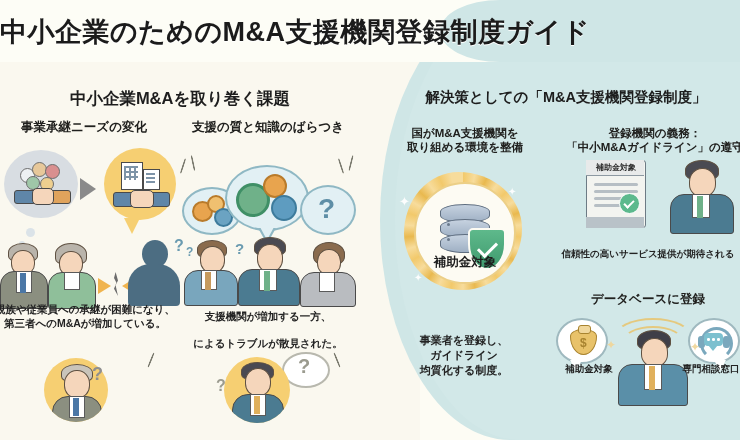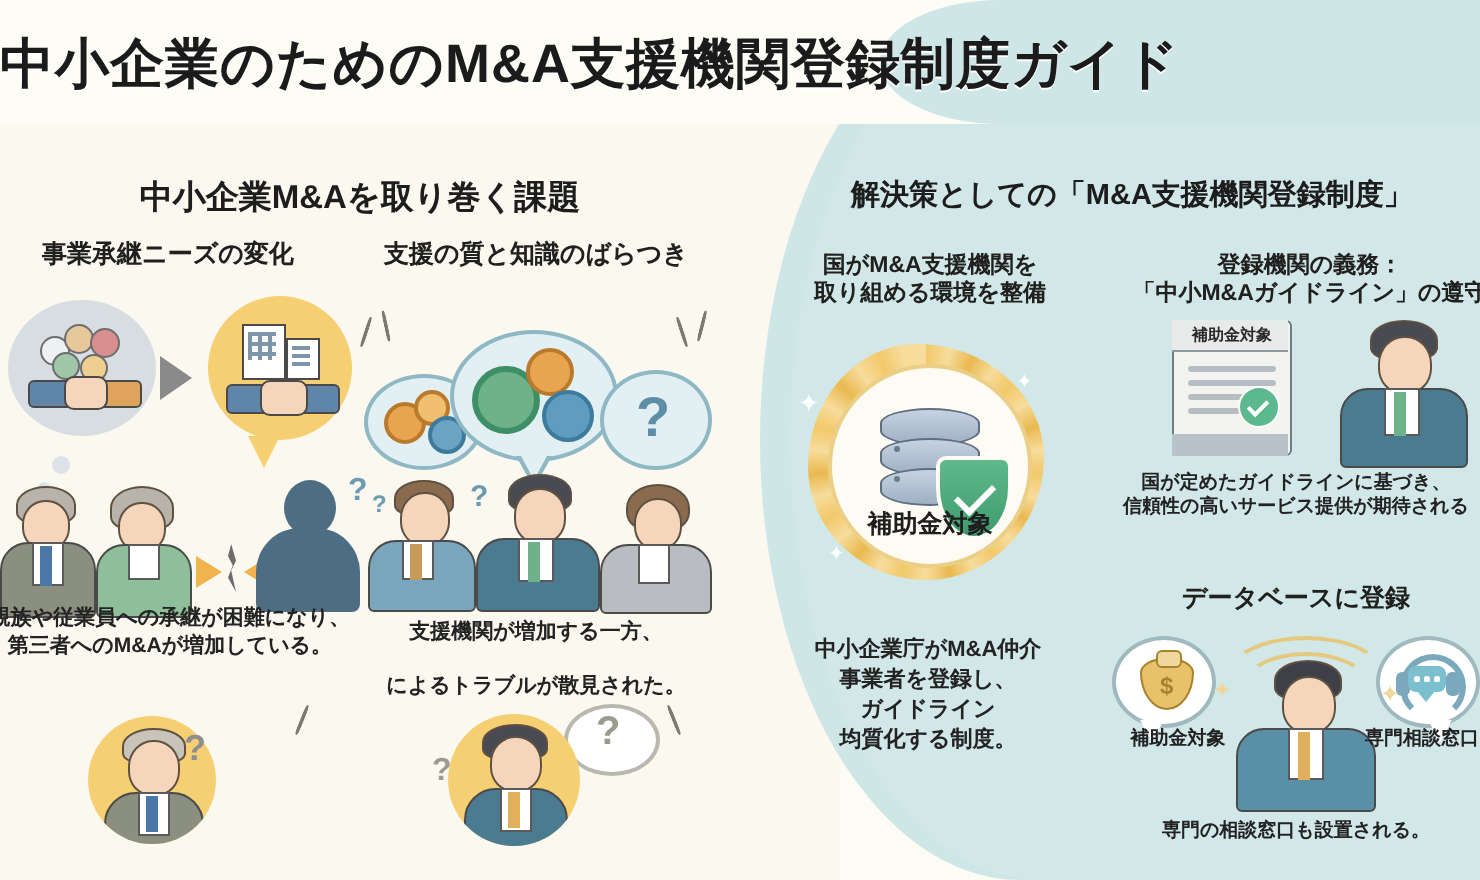--- a/index.html
+++ b/index.html
@@ -348,21 +348,21 @@
       </div>
       <div class="shield"></div>
       <div class="badge-label">補助金対象</div>
     </div>
     <div class="sparkle" style="left:-5px;top:22px;">✦</div>
     <div class="sparkle" style="left:104px;top:14px;font-size:10px;">✦</div>
     <div class="sparkle" style="left:10px;top:100px;font-size:10px;">✦</div>
   </div>
 
   <div class="cap cap-c">
-    <span>中小企業庁がM&amp;A仲介</span><br>
+    <br>
     <span>事業者を登録し、</span><br>
     <span>ガイドライン</span><br>
     <span>均質化する制度。</span>
   </div>
 
   <div class="doc">
     <div class="doc-top"></div>
     <div class="doc-t">補助金対象</div>
     <div class="doc-line" style="top:22px;width:44px;"></div>
     <div class="doc-line" style="top:29px;width:44px;"></div>
@@ -376,21 +376,21 @@
     <div style="position:relative;width:66px;height:70px;">
       <div class="p-hair" style="left:17px;top:0;width:32px;height:18px;background:#4a4a52;"></div>
       <div class="p-head" style="left:21px;top:8px;width:25px;height:27px;"></div>
       <div class="p-body" style="left:2px;top:34px;width:62px;height:38px;background:#4b7b91;"></div>
       <div class="p-shirt" style="left:24px;top:34px;width:16px;height:22px;"></div>
       <div class="p-tie" style="left:29px;top:36px;width:6px;height:22px;background:#6fb189;"></div>
     </div>
   </div>
 
   <div class="cap cap-d">
-    <span>国が定めたガイドラインに基づき、</span><br>
+    <br>
     <span>信頼性の高いサービス提供が期待される</span>
   </div>
 
   <div class="sub-head sh-e">
     <br>
     <span>データベースに登録</span>
   </div>
 
   <div class="arc" style="left:614px;top:318px;width:74px;height:34px;"></div>
   <div class="arc" style="left:622px;top:326px;width:58px;height:28px;"></div>
@@ -423,16 +423,15 @@
     </div>
   </div>
   <div class="sparkle" style="left:606px;top:338px;color:#f0d79c;font-size:12px;z-index:15;">✦</div>
   <div class="sparkle" style="left:690px;top:340px;color:#f0d79c;font-size:12px;z-index:15;">✦</div>
 
   <div class="mini-label ml-1">補助金対象</div>
   <div class="mini-label ml-2">専門相談窓口</div>
 
   <div class="cap cap-e">
     <br>
-    <span>専門の相談窓口も設置される。</span>
   </div>
 
 </div>
 
 </body></html>

